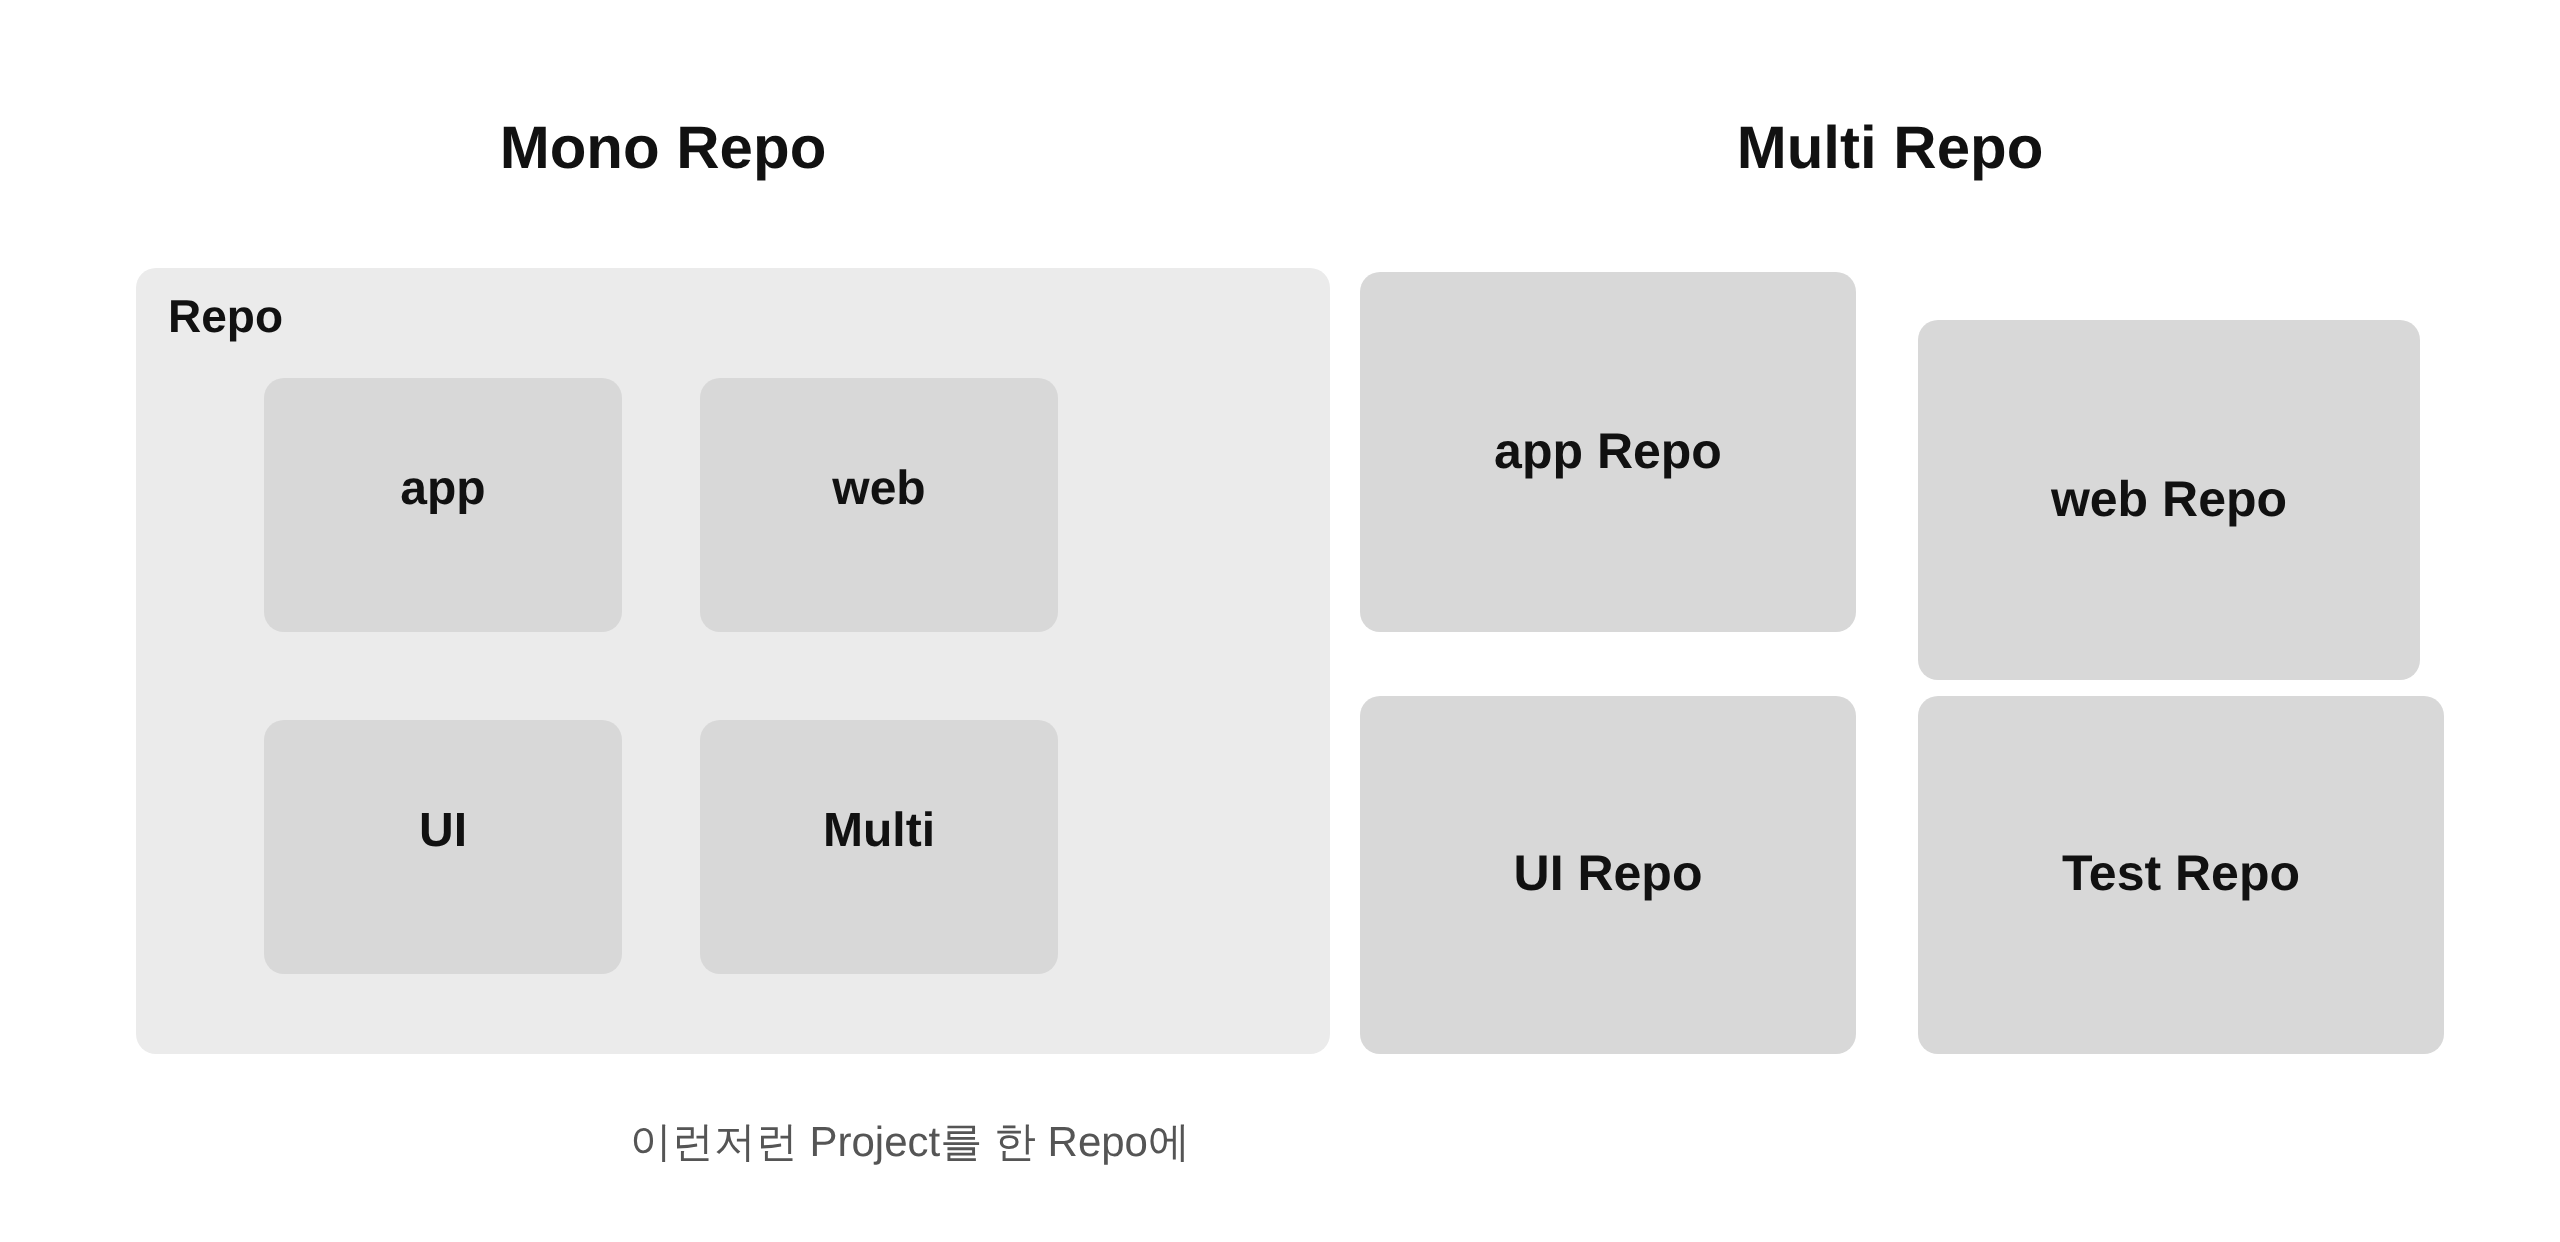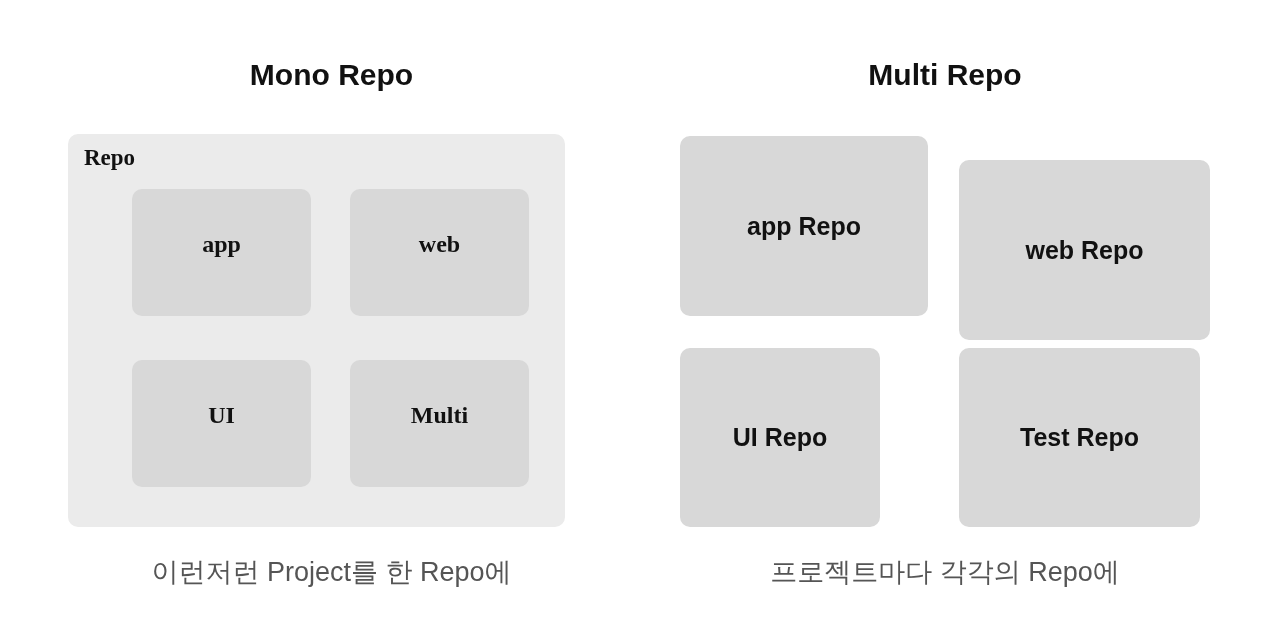--- a/index.html
+++ b/index.html
@@ -20,24 +20,23 @@
     font-weight: 700;
     line-height: 34px;
     color: var(--title-text, #111111);
   }
   .title.mono { left: 68px; top: 58px; width: 527px; }
   .title.multi { left: 680px; top: 58px; width: 530px; }
 
   .mono-container {
     position: absolute;
     left: 68px; top: 134px;
-    width: 497px; height: 393px;
+    width: 597px; height: 393px;
     background: var(--container-bg, #ebebeb);
     border-radius: 10px;
-    font-family: Liberation Serif, serif;
   }
   .mono-container .container-label {
     position: absolute;
     left: 16px; top: 10px;
     font-size: 23px;
     font-weight: 700;
     line-height: 28px;
     color: var(--title-text, #111111);
   }
   .box {
@@ -56,28 +55,28 @@
     padding-bottom: 16px;
   }
   .mono-box.pos-0 { left: 64px;  top: 55px; }
   .mono-box.pos-1 { left: 282px; top: 55px; }
   .mono-box.pos-2 { left: 64px;  top: 226px; }
   .mono-box.pos-3 { left: 282px; top: 226px; }
 
   .multi-box { font-size: 25px; }
   .multi-box.pos-0 { left: 680px; top: 136px; width: 248px; height: 180px; }
   .multi-box.pos-1 { left: 959px; top: 136px; width: 251px; height: 180px; margin-top: 24px; }
-  .multi-box.pos-2 { left: 680px; top: 348px; width: 200px; height: 179px; }
-  .multi-box.pos-3 { left: 959px; top: 348px; width: 241px; height: 179px; }
+  .multi-box.pos-2 { left: 680px; top: 348px; width: 248px; height: 179px; }
+  .multi-box.pos-3 { left: 959px; top: 348px; width: 263px; height: 179px; }
 
   .caption {
     position: absolute;
     top: 557px;
-    text-align: center;
-    font-size: 27px;
+    text-align: right;
+    font-size: 21px;
     line-height: 30px;
     font-weight: 400;
     color: var(--caption-text, #555555);
   }
   .caption.mono { left: 68px; width: 527px; }
   .caption.multi { left: 680px; width: 530px; }
 </style>
 </head>
 <body>
 
@@ -102,15 +101,14 @@
   <div class="box multi-box pos-0">app Repo</div>
 
   <div class="box multi-box pos-1">web Repo</div>
 
   <div class="box multi-box pos-2">UI Repo</div>
 
   <div class="box multi-box pos-3">Test Repo</div>
 
   <p class="caption mono">이런저런 Project를 한 Repo에</p>
 
-  <p class="caption multi">프로젝트마다 각각의 Repo에</p>
 
 </div>
 
 </body></html>

